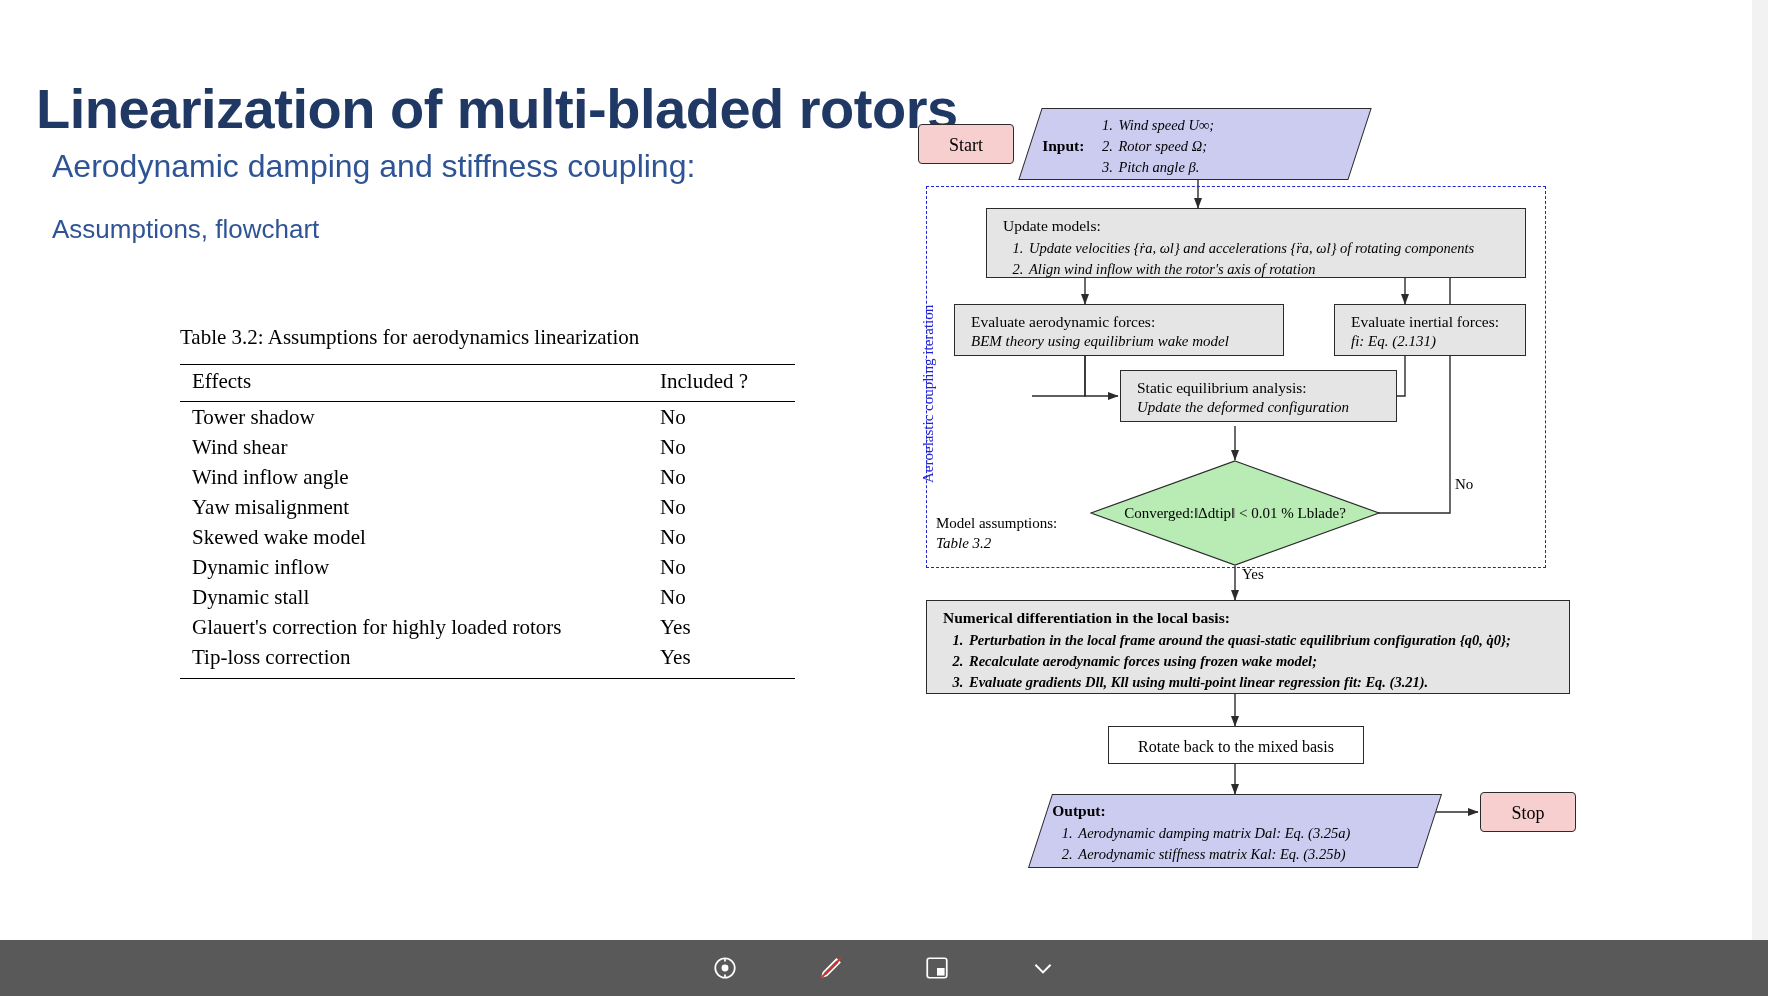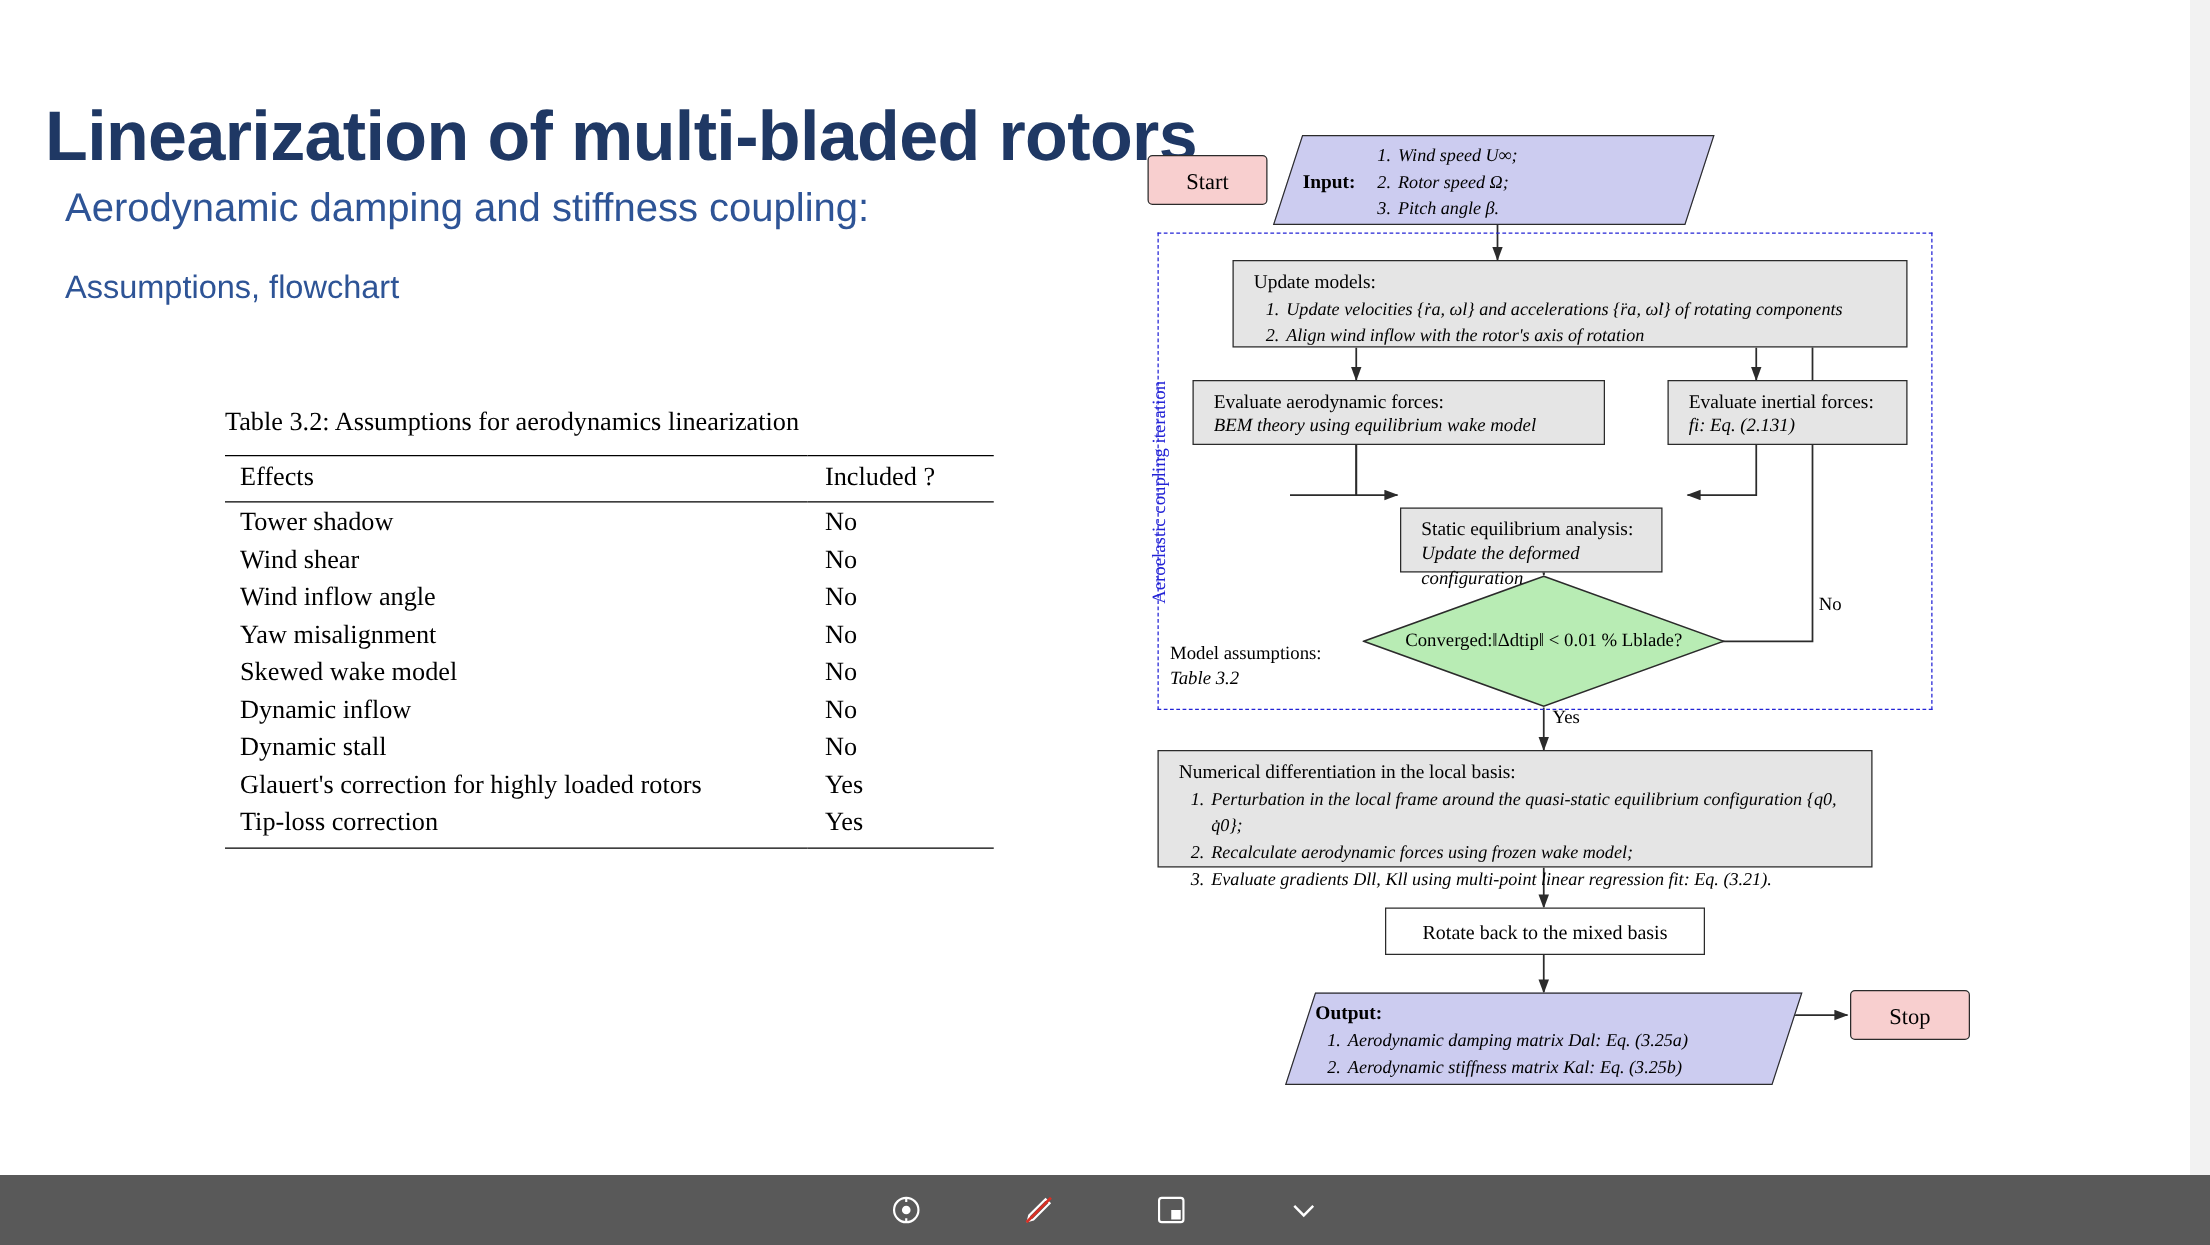--- a/index.html
+++ b/index.html
@@ -342,21 +342,21 @@
     <div class="node n-proc" style="left:24px; top:196px; width:330px; height:52px;">
       <div class="node-title">Evaluate aerodynamic forces:</div>
       <div class="it">BEM theory using equilibrium wake model</div>
     </div>
 
     <div class="node n-proc" style="left:404px; top:196px; width:192px; height:52px;">
       <div class="node-title">Evaluate inertial forces:</div>
       <div class="it">fi: Eq. (2.131)</div>
     </div>
 
-    <div class="node n-proc" style="left:190px; top:262px; width:210px; height:52px;margin-top:36px;">
+    <div class="node n-proc" style="left:190px; top:262px; width:277px; height:52px;">
       <div class="node-title">Static equilibrium analysis:</div>
       <div class="it">Update the deformed configuration</div>
     </div>
 
     <div class="n-diamond-wrap" style="left:160px; top:352px; width:290px; height:106px;">
       <svg class="diamond" viewBox="0 0 290 106" preserveAspectRatio="none">
         <polygon points="145,1 289,53 145,105 1,53" fill="#b8ecb4" stroke="#2b2b2b" stroke-width="1.2"></polygon>
       </svg>
       <div class="diamond-label">
         <span>Converged:</span>
@@ -365,21 +365,21 @@
     </div>
 
     <div class="edge-label" style="left:525px; top:368px;">No</div>
     <div class="edge-label" style="left:312px; top:458px;">Yes</div>
 
     <div class="free-text" style="left:6px; top:405px;">
       <div>Model assumptions:</div>
       <div class="it">Table 3.2</div>
     </div>
 
-    <div class="node n-proc" style="left:-4px; top:492px; width:572px; height:94px;">
+    <div class="node n-proc" style="left:-4px; top:492px; width:644px; height:94px;font-weight:bold;">
       <div class="node-title">Numerical differentiation in the local basis:</div>
       <ol class="steps">
         <li>Perturbation in the local frame around the quasi-static equilibrium configuration {q0, q̇0};</li>
         <li>Recalculate aerodynamic forces using frozen wake model;</li>
         <li>Evaluate gradients Dll, Kll using multi-point linear regression fit: Eq. (3.21).</li>
       </ol>
     </div>
 
     <div class="node" style="left:178px; top:618px; width:256px; height:38px; background:#ffffff; text-align:center; padding-top:9px; font-size:16px;">Rotate back to the mixed basis</div>
 

